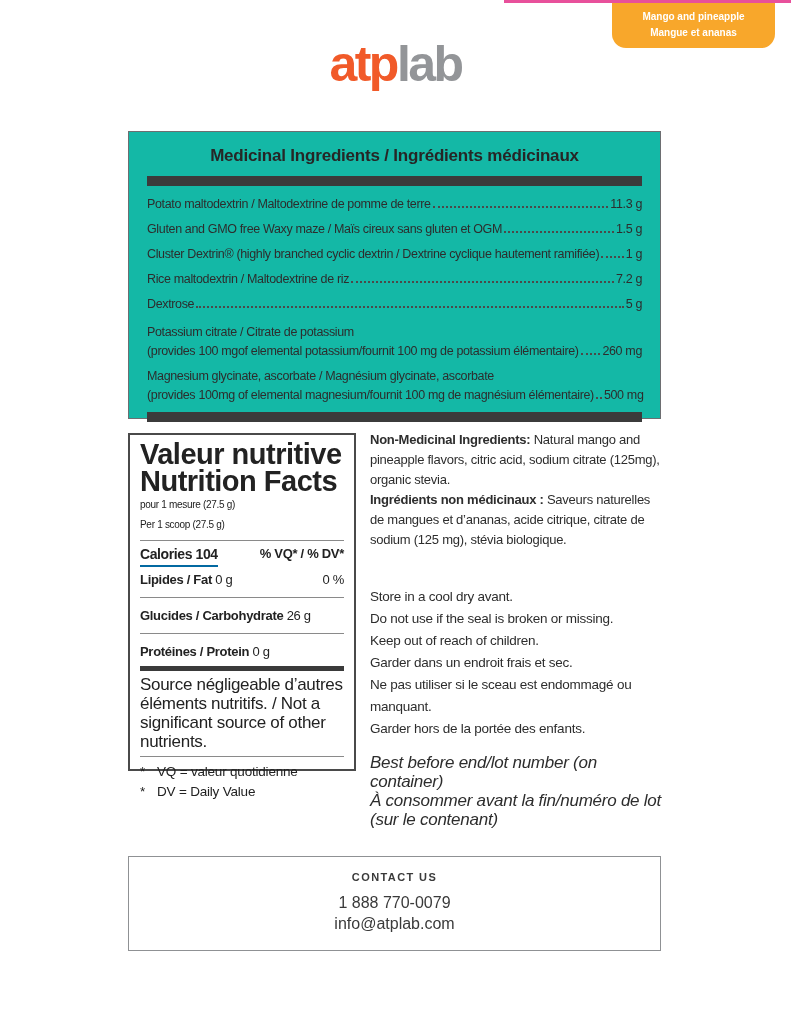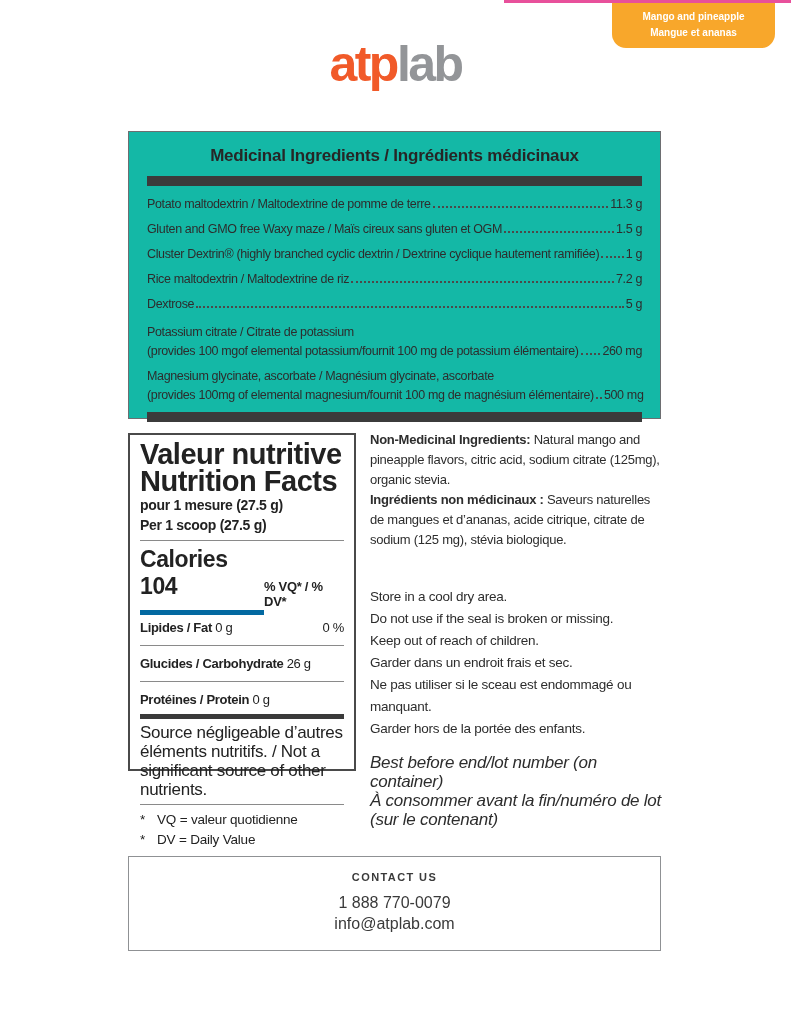--- a/index.html
+++ b/index.html
@@ -30,24 +30,24 @@
   .dots { flex:1; min-width:6px; border-bottom:2px dotted #4a4a4a; margin:0 2px 4px 2px; }
   .mrow2 { margin-top:3px; }
   .mrow2 .l1 { line-height:19px; padding-top:3px; white-space:nowrap; }
   .mrow2 .mline { line-height:19px; }
   .med-bar-bottom { height:10px; background:#3b3b3b; margin:7px 18px 0 18px; }
 
   
   .nf-box { position:absolute; left:128px; top:433px; width:228px; height:338px;
     border:2px solid #4a4a4a; padding:6px 10px 0 10px; color:#222; }
   .nf-title { font-size:29px; font-weight:bold; line-height:27px; letter-spacing:-0.5px; }
-  .nf-serving { font-size:14px; line-height:20px; letter-spacing:-0.3px;font-weight:bold; }
+  .nf-serving { font-size:10px; line-height:20px; letter-spacing:-0.3px; }
   .nf-rule { border-top:1px solid #8a8a8a; margin:5px 0; }
   .nf-cal-row { display:flex; justify-content:space-between; align-items:flex-end; margin-top:3px; }
-  .nf-cal { font-size:23px; font-weight:bold; letter-spacing:-0.4px; border-bottom:5px solid #0369a1; padding-bottom:10px; }
+  .nf-cal { font-size:14px; font-weight:bold; letter-spacing:-0.4px; border-bottom:2px solid #0369a1; padding-bottom:3px; }
   .nf-dv { font-size:13px; font-weight:bold; letter-spacing:-0.3px; padding-bottom:6px; }
   .nf-row { display:flex; justify-content:space-between; align-items:baseline;
     font-size:13px; line-height:25px; letter-spacing:-0.3px; }
   .nf-row b { letter-spacing:-0.3px; }
   .nf-thick { height:5px; background:#3a3a3a; margin:2px 0 4px 0; }
   .nf-note { font-size:17px; line-height:19px; letter-spacing:-0.3px; margin:3px 0 4px 0; }
   .nf-foot { display:flex; font-size:13.5px; line-height:20px; letter-spacing:-0.2px; }
   .nf-foot .star { width:17px; }
 
   
@@ -165,21 +165,21 @@
       <span>DV = Daily Value</span>
     </div>
   </div>
 
   <div class="info-col">
     <div class="nonmed">
       <b>Non-Medicinal Ingredients:</b><span> Natural mango and pineapple flavors, citric acid, sodium citrate (125mg), organic stevia. </span><br>
       <b>Ingrédients non médicinaux :</b><span> Saveurs naturelles de mangues et d’ananas, acide citrique, citrate de sodium (125 mg), stévia biologique.</span>
     </div>
     <div class="storage">
-      <div>Store in a cool dry area.</div>
+      <div>Store in a cool dry avant.</div>
       <div>Do not use if the seal is broken or missing.</div>
       <div>Keep out of reach of children.</div>
       <div>Garder dans un endroit frais et sec.</div>
       <div>Ne pas utiliser si le sceau est endommagé ou manquant.</div>
       <div>Garder hors de la portée des enfants.</div>
     </div>
     <div class="bestbefore">
       <div>Best before end/lot number (on container)</div>
       <div>À consommer avant la fin/numéro de lot (sur le contenant)</div>
     </div>

